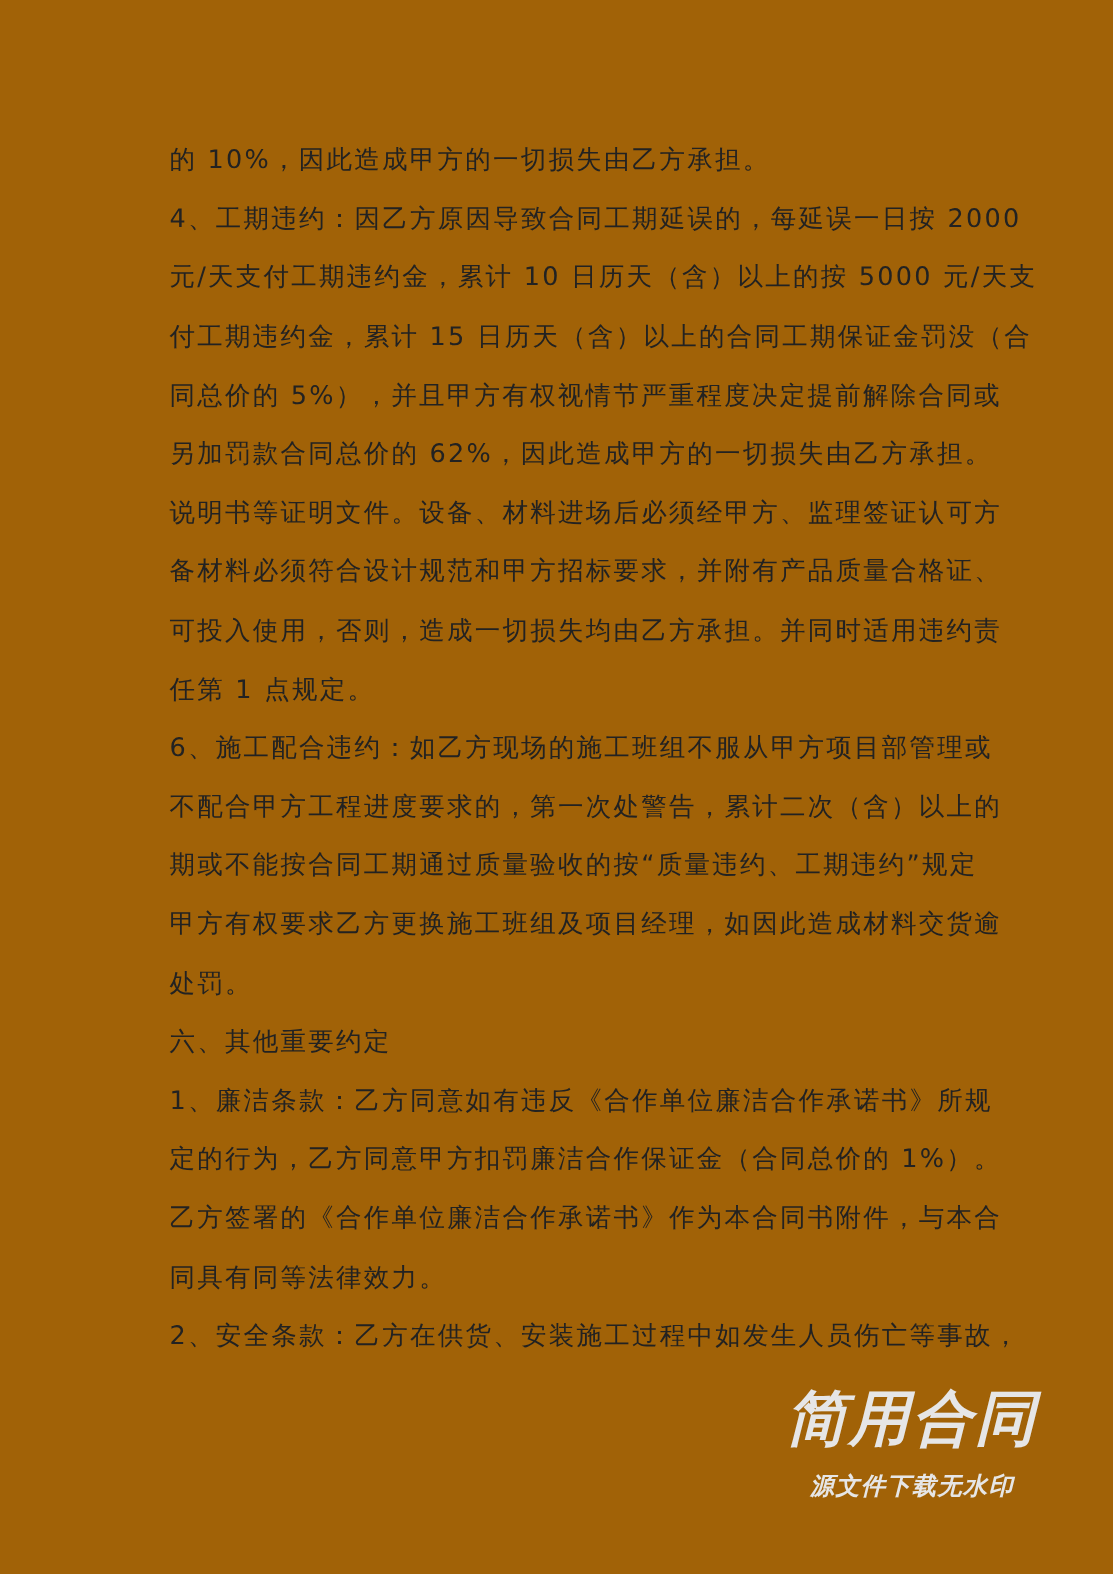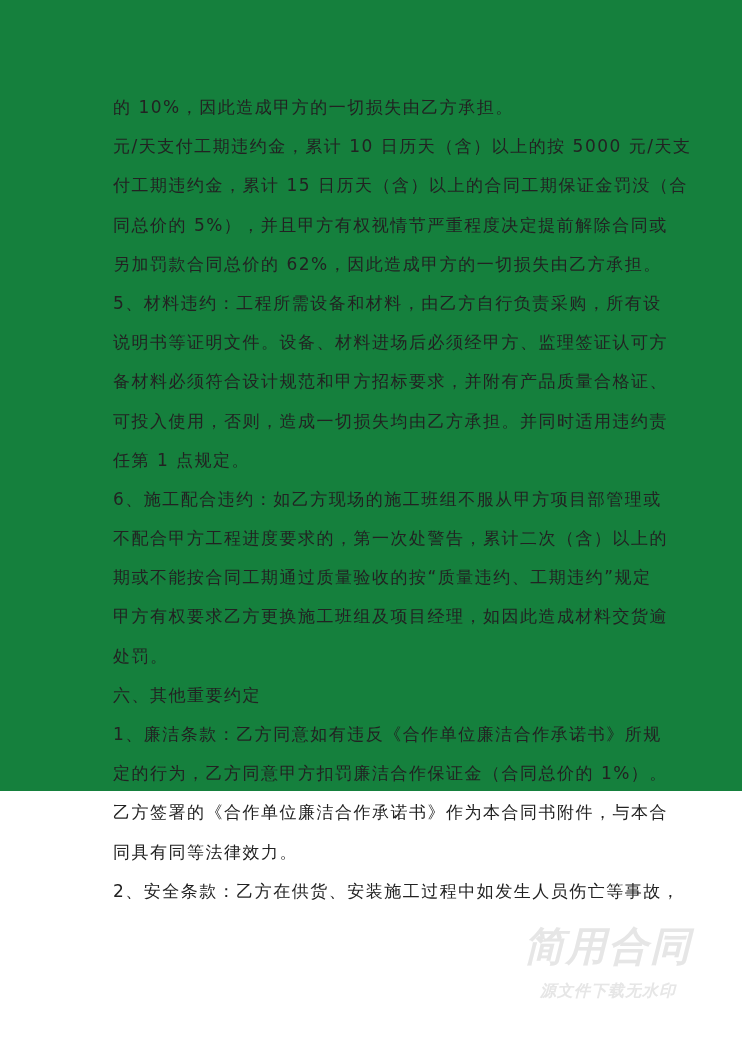--- a/index.html
+++ b/index.html
@@ -1,17 +1,17 @@
 <!DOCTYPE html>
 <html><head>
 <meta charset="utf-8">
 <style>
   html, body { margin: 0; padding: 0; background: #ffffff; }
   body { width: 742px; height: 1049px; position: relative; overflow: hidden; }
-  .page { position: absolute; left: 0; top: 0; width: 742px; height: 791px; background: #15803d; }
+  .page { position: absolute; left: 0; top: 0; width: 742px; height: 1049px; background: #a16207; }
   .content { position: absolute; left: 113px; top: 88px; width: 518px; }
   .line {
     height: 39.2px; line-height: 39.2px;
     font-family: "DejaVu Sans", sans-serif;
     font-size: 17px; color: #222;
     white-space: nowrap;
     text-align: justify; text-align-last: justify;
     letter-spacing: 1.5px;
   }
   .line.short { text-align-last: left; }
@@ -23,25 +23,25 @@
   }
   .wm-main { font-size: 40px; letter-spacing: 2px; line-height: 48px; text-align: center; }
   .wm-sub { font-size: 16px; letter-spacing: 1px; line-height: 30px; margin-top: 6px; }
 </style>
 </head>
 <body>
 
 <div class="page">
   <div class="content">
     <div class="line short">的 10%，因此造成甲方的一切损失由乙方承担。</div>
+    <div class="line">4、工期违约：因乙方原因导致合同工期延误的，每延误一日按 2000</div>
     <div class="line">元/天支付工期违约金，累计 10 日历天（含）以上的按 5000 元/天支</div>
     <div class="line">付工期违约金，累计 15 日历天（含）以上的合同工期保证金罚没（合</div>
     <div class="line">同总价的 5%），并且甲方有权视情节严重程度决定提前解除合同或</div>
     <div class="line short">另加罚款合同总价的 62%，因此造成甲方的一切损失由乙方承担。</div>
-    <div class="line">5、材料违约：工程所需设备和材料，由乙方自行负责采购，所有设</div>
     <div class="line">说明书等证明文件。设备、材料进场后必须经甲方、监理签证认可方</div>
     <div class="line">备材料必须符合设计规范和甲方招标要求，并附有产品质量合格证、</div>
     <div class="line">可投入使用，否则，造成一切损失均由乙方承担。并同时适用违约责</div>
     <div class="line short">任第 1 点规定。</div>
     <div class="line">6、施工配合违约：如乙方现场的施工班组不服从甲方项目部管理或</div>
     <div class="line">不配合甲方工程进度要求的，第一次处警告，累计二次（含）以上的</div>
     <div class="line">期或不能按合同工期通过质量验收的按“质量违约、工期违约”规定</div>
     <div class="line">甲方有权要求乙方更换施工班组及项目经理，如因此造成材料交货逾</div>
     <div class="line short">处罚。</div>
     <div class="line short">六、其他重要约定</div>

